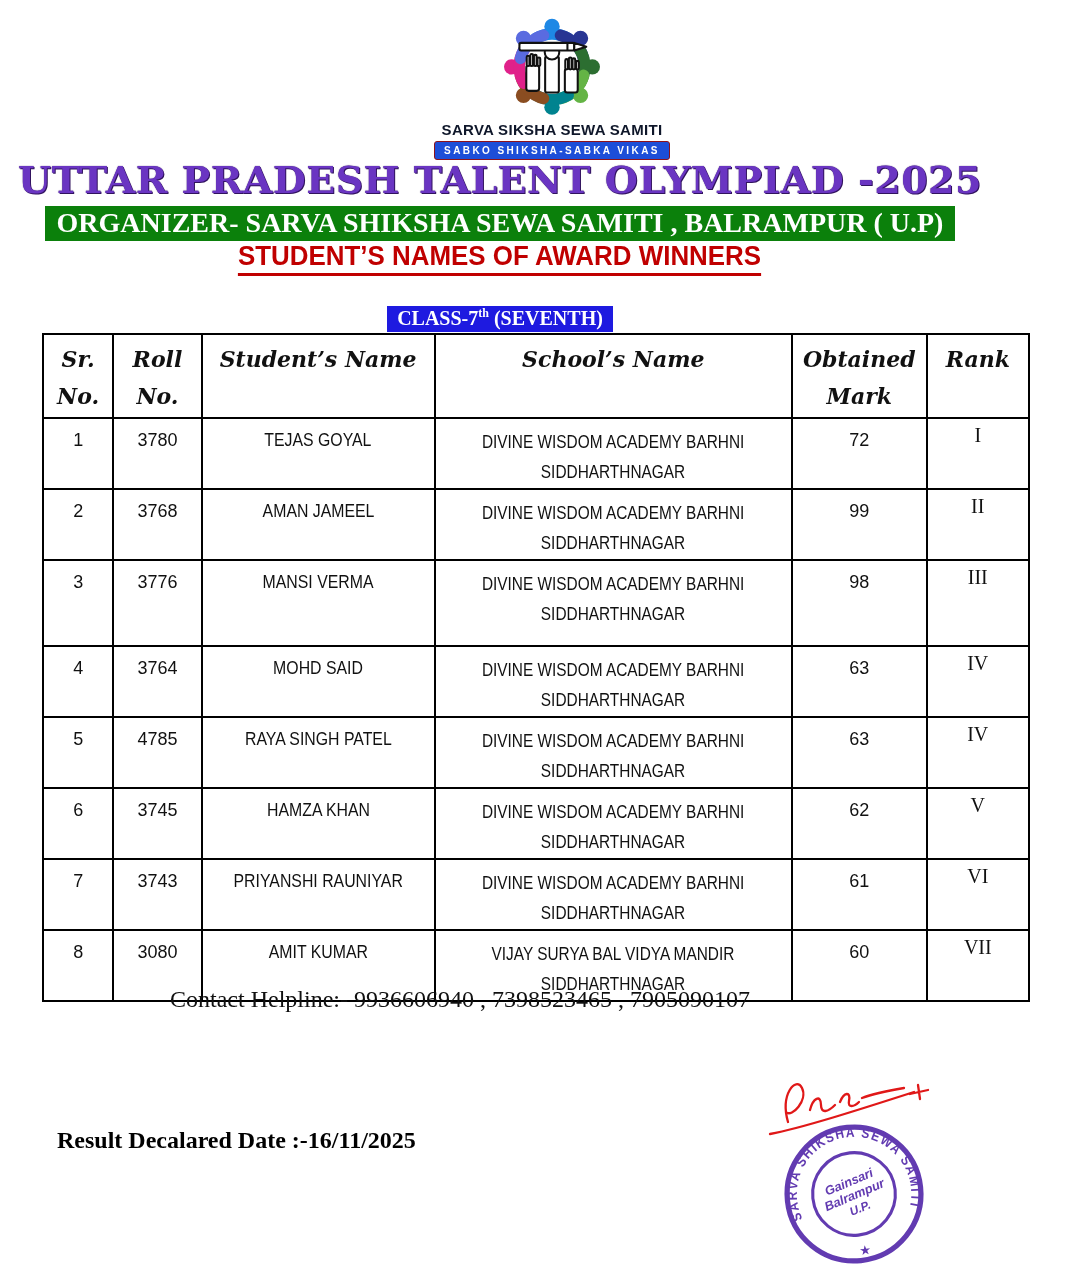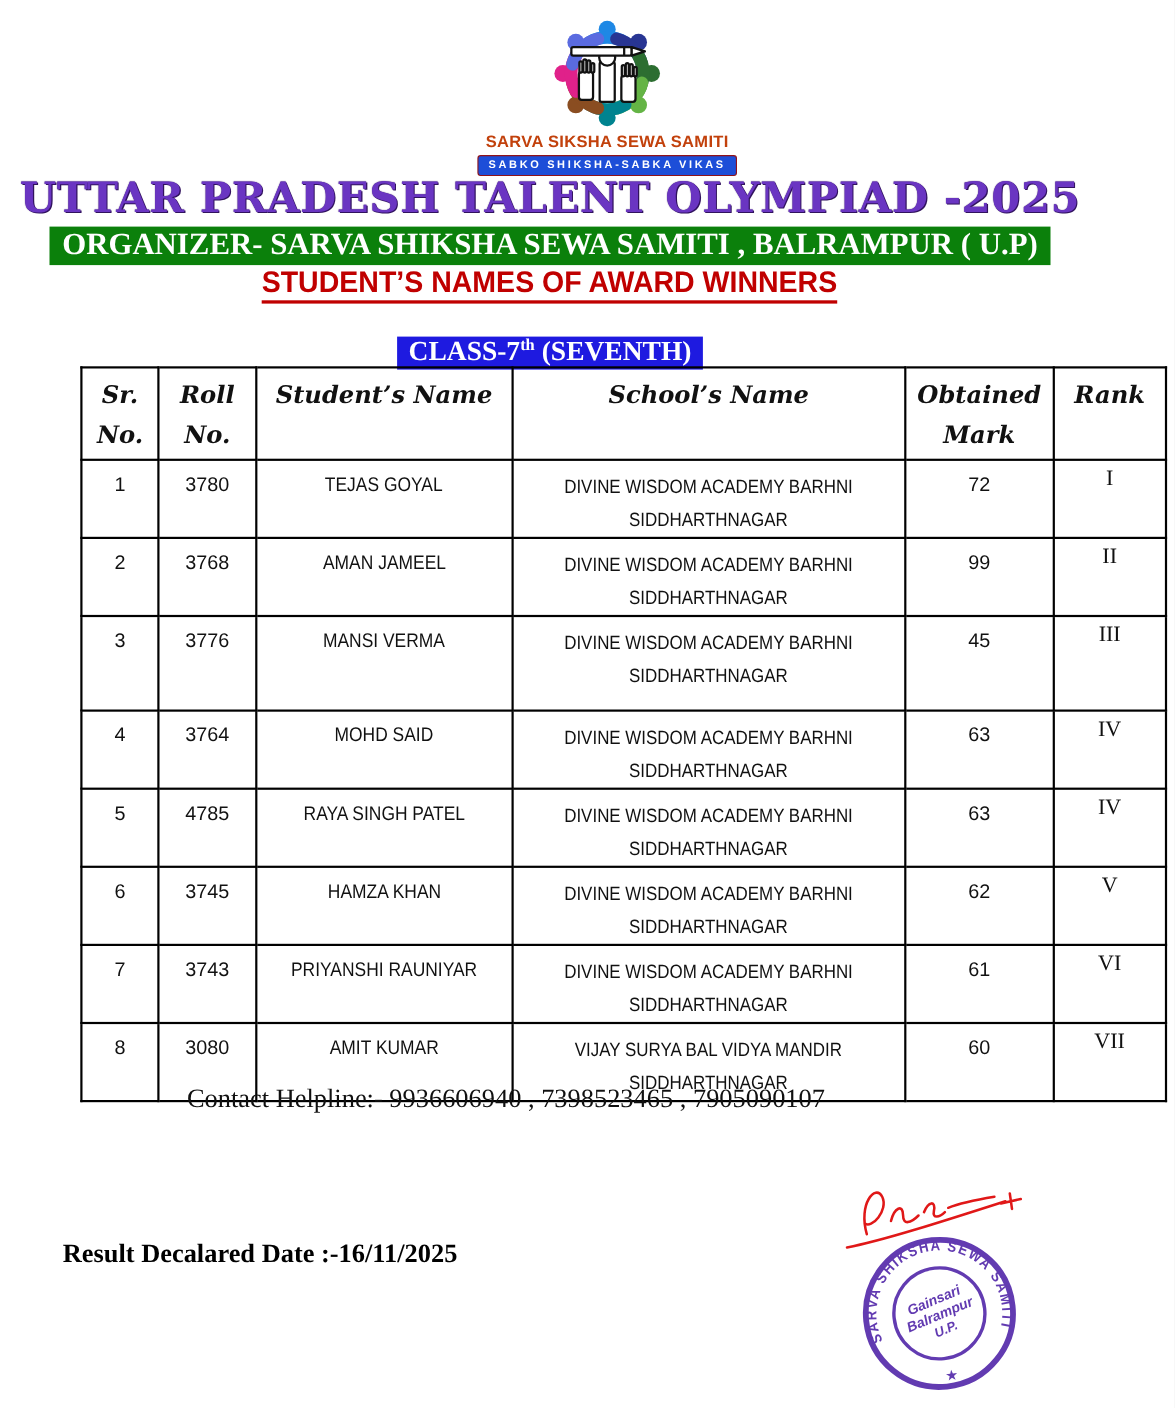--- a/index.html
+++ b/index.html
@@ -4,41 +4,41 @@
 <style>
   html,body{margin:0;padding:0;background:#e9e9e9;}
   .page{position:relative;width:1068px;height:1280px;background:#ffffff;margin:0 auto;overflow:hidden;
         font-family:"Liberation Sans",sans-serif;color:#111;}
   .abs{position:absolute;}
   .centerline{position:absolute;left:0;width:1000px;text-align:center;}
 
   
   .logo-wrap{position:absolute;top:12px;left:552px;transform:translateX(-50%);width:340px;text-align:center;}
   .logo-circle{display:block;margin:0 auto 1px auto;width:120px;height:108px;}
-  .logo-name{font-weight:bold;font-size:15px;letter-spacing:.3px;color:#c2410c;}
+  .logo-name{font-weight:bold;font-size:15px;letter-spacing:.3px;color:#0f172a;}
   .logo-tagline{display:inline-block;margin-top:3px;background:#1d4ed8;color:#fff;font-weight:bold;
                 font-size:10px;letter-spacing:2.4px;padding:3px 9px;border-radius:3px;border:1.5px solid #8f1219;}
 
   
   .title{top:157px;font-family:"DejaVu Serif",serif;font-weight:bold;font-size:38px;letter-spacing:.5px;
          color:#6a35c2;text-shadow:1px 1px 0 #31135e, 0 0 1px #31135e;}
   .band{display:inline-block;color:#fff;font-weight:bold;}
   .band-green-line{top:206px;}
   .band-green{background:#0b800b;font-family:"Liberation Serif",serif;font-size:28px;padding:1px 12px 2px 12px;}
   .subtitle-line{top:241px;}
   .subtitle{display:inline-block;font-weight:bold;font-size:27px;color:#c00000;border-bottom:3px solid #c00000;
             padding-bottom:1px;transform:scaleX(.96);transform-origin:center;}
   .band-magenta-line{top:274px;}
   .band-magenta{background:#ff00ff;font-size:28px;padding:1px 14px 2px 14px;transform:scaleX(.97);transform-origin:center;}
   .band-blue-line{top:306px;}
-  .band-blue{background:#1e1ae0;font-family:"Liberation Serif",serif;font-size:25px;padding:0 10px 2px 10px;}
+  .band-blue{background:#1e1ae0;font-family:"Liberation Serif",serif;font-size:20px;padding:0 10px 2px 10px;}
   .sup{vertical-align:super;font-size:60%;}
 
   
-  table.tbl{position:absolute;top:333px;left:42px;border-collapse:collapse;table-layout:fixed;width:988px;margin-left:31px;}
+  table.tbl{position:absolute;top:333px;left:42px;border-collapse:collapse;table-layout:fixed;width:988px;}
   .tbl th,.tbl td{border:2px solid #000;vertical-align:top;text-align:center;overflow:hidden;}
   .tbl th{font-family:"DejaVu Serif",serif;font-style:italic;font-weight:bold;font-size:22px;padding-top:6px;height:75px;}
   .hl{line-height:37px;}
   .c0{width:66px;}.c1{width:84px;}.c2{width:228px;}.c3{width:352px;}.c4{width:130px;}.c5{width:98px;}
   .tbl td{font-size:18px;padding-top:11px;}
   td.cell-rank{font-family:"Liberation Serif",serif;font-size:20px;padding-top:5px;}
   .cond{display:inline-block;transform:scaleX(.88);transform-origin:center;white-space:nowrap;}
   .school .sl{line-height:30px;font-size:17.5px;}
   .school{padding-top:8px !important;}
 
@@ -179,21 +179,21 @@
       <td class="cell-rank">II</td>
     </tr>
         <tr style="height: 86px;">
       <td class="cell-sr">3</td>
       <td class="cell-roll">3776</td>
       <td class="cell-name"><span class="cond">MANSI VERMA</span></td>
       <td class="school">
         <div class="sl"><span class="cond">DIVINE WISDOM ACADEMY BARHNI</span></div>
         <div class="sl"><span class="cond">SIDDHARTHNAGAR</span></div>
       </td>
-      <td class="cell-mark">45</td>
+      <td class="cell-mark">98</td>
       <td class="cell-rank">III</td>
     </tr>
         <tr style="height: 68px;">
       <td class="cell-sr">4</td>
       <td class="cell-roll">3764</td>
       <td class="cell-name"><span class="cond">MOHD SAID</span></td>
       <td class="school">
         <div class="sl"><span class="cond">DIVINE WISDOM ACADEMY BARHNI</span></div>
         <div class="sl"><span class="cond">SIDDHARTHNAGAR</span></div>
       </td>

